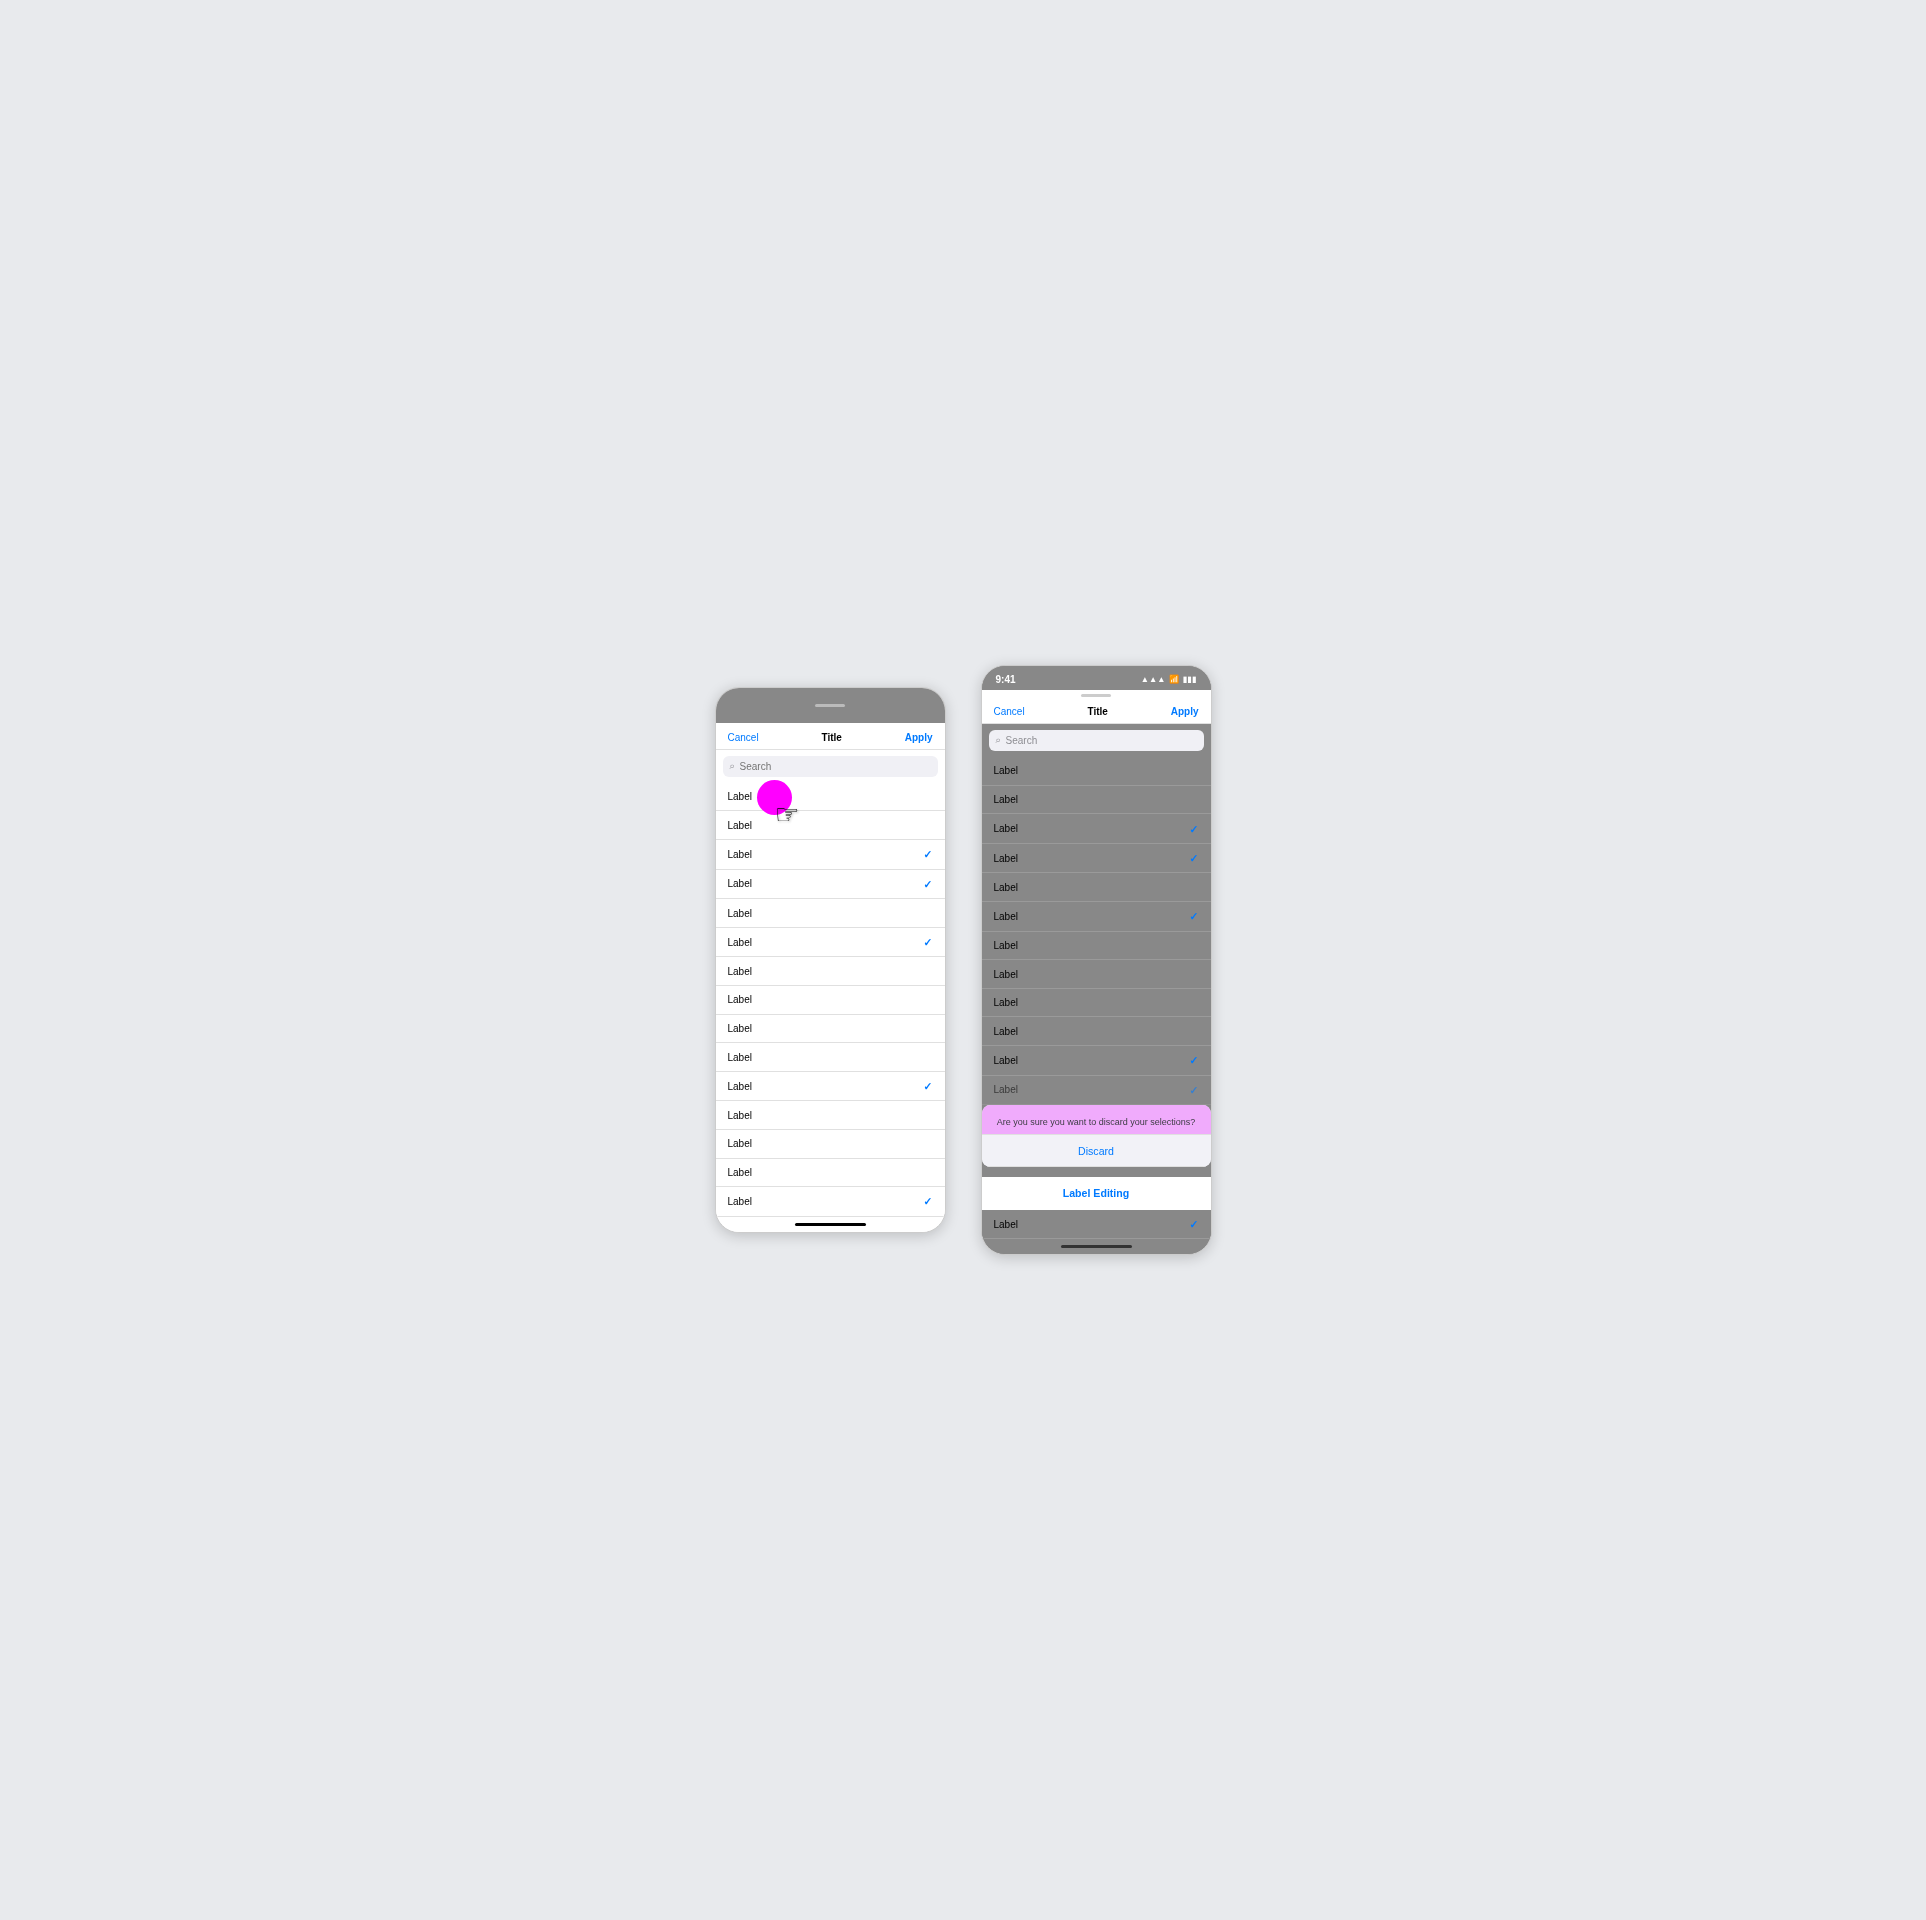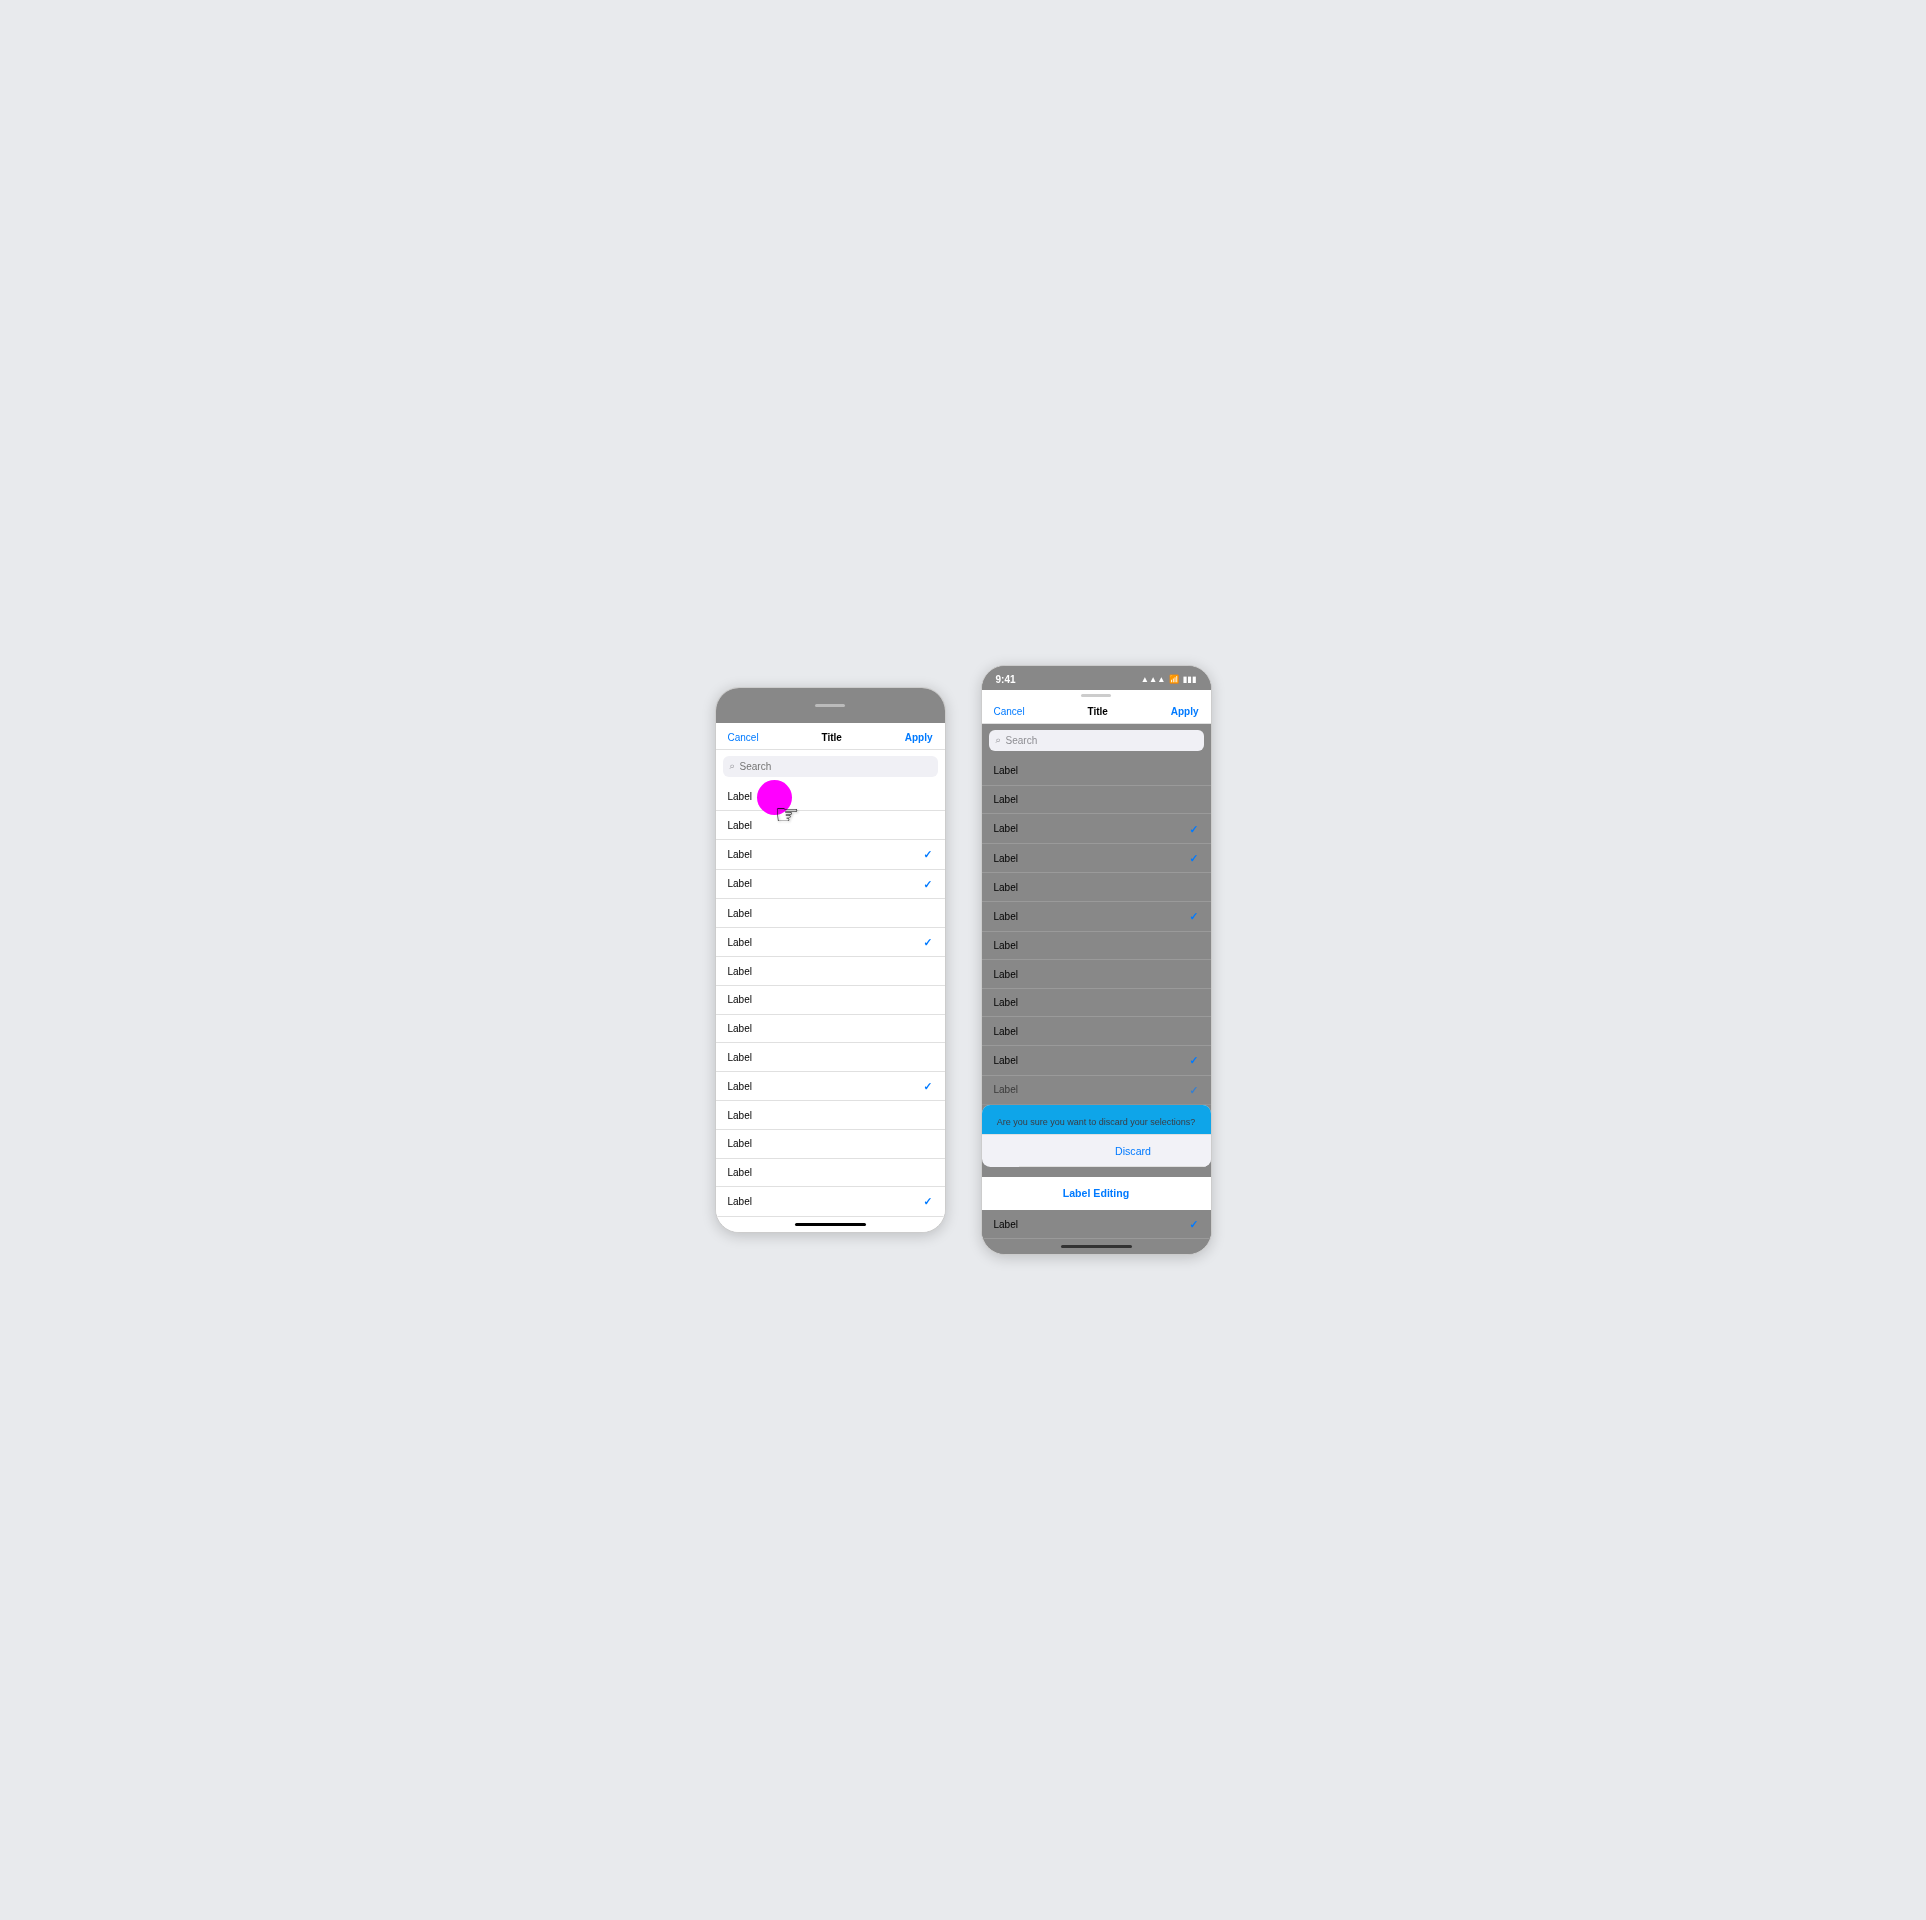--- a/index.html
+++ b/index.html
@@ -285,38 +285,37 @@
       z-index: 10;
       margin: 0 4.7px 0;
       border-radius: 8.3px;
     }
 
     .action-sheet-message {
       padding: 12px 12px 7px;
       text-align: center;
       font-size: 9px;
       color: #3c3c43;
-      background: #0ea5e9;
+      background: #f0abfc;
       border-bottom: 0.6px solid #e0e0e0;
     }
 
     .action-sheet-btn {
       padding: 9.5px 12px;
       text-align: center;
       font-size: 10.6px;
       background: #f2f2f7;
       border: none;
       width: 100%;
       cursor: pointer;
     }
 
     .action-sheet-btn.discard {
       color: #007AFF;
       border-bottom: 0.6px solid #e0e0e0;
-      margin-left: 37px;
     }
 
     .action-sheet-btn.keep-editing {
       color: #007AFF;
       font-weight: 700;
       font-size: 10.6px;
       background: #fff;
       margin-top: 4.7px;
     }
 

